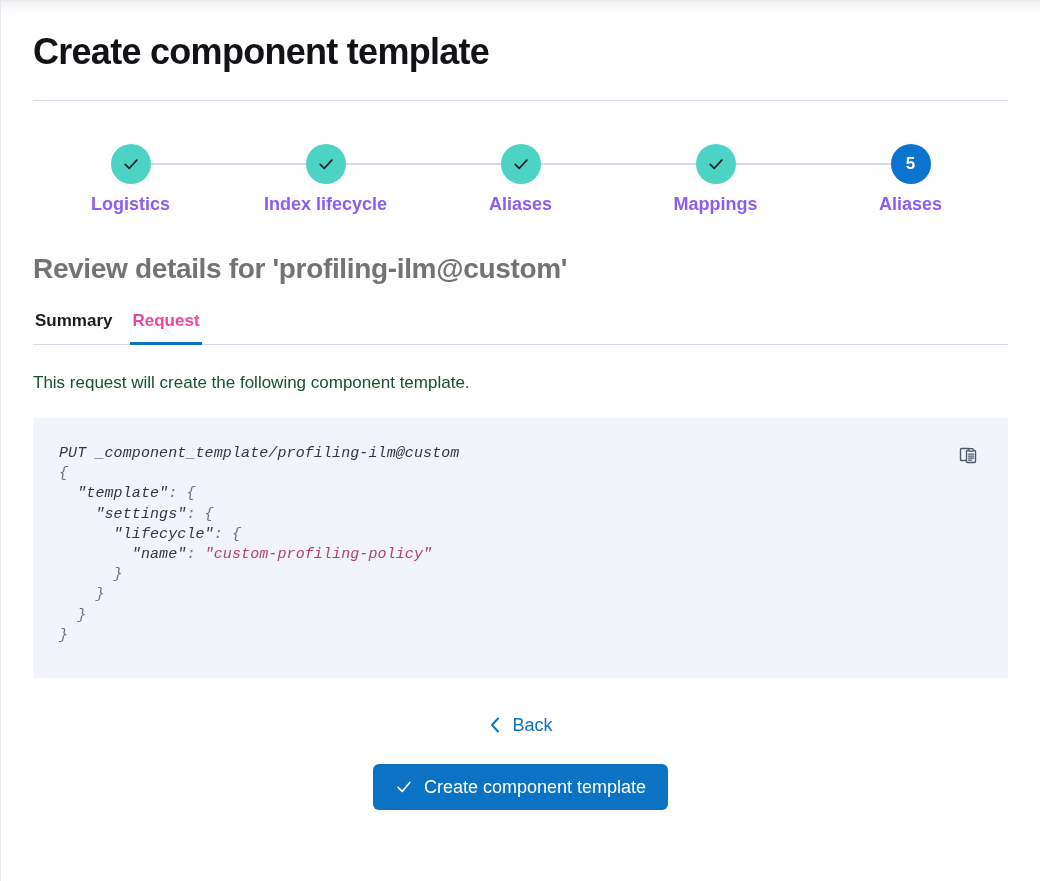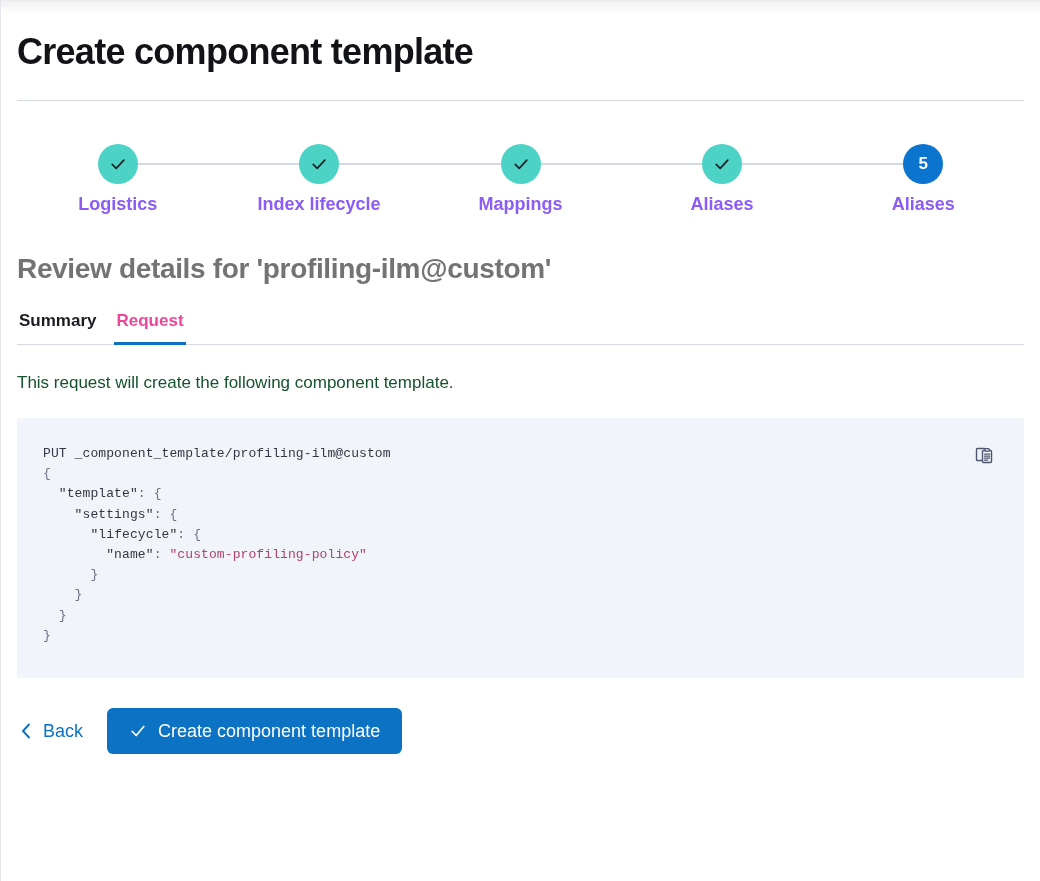--- a/index.html
+++ b/index.html
@@ -32,21 +32,21 @@
     content: "";
     position: absolute;
     top: 0; left: 0; right: 0;
     height: 14px;
     background: linear-gradient(to bottom, rgba(0,0,0,0.055), rgba(0,0,0,0));
     pointer-events: none;
     z-index: 5;
   }
 
   .inner {
-    padding: 0 16px;
+    padding: 0 32px;
   }
 
   
   .page-header {
     padding-top: 29px;
     padding-bottom: 0;
   }
   .page-title {
     font-size: 36px;
     line-height: 43px;
@@ -165,25 +165,26 @@
     position: relative;
     margin-top: 23px;
     background: #f1f4fa;
     border-radius: 2px;
     padding: 26px 24px 26px 26px;
     min-height: 260px;
   }
   .code-block {
     margin: 0;
     font-family: "Liberation Mono", "DejaVu Sans Mono", monospace;
-    font-size: 13px;
+    font-size: 15px;
     line-height: 20.2px;
     color: #4a5066;
     white-space: pre;
     letter-spacing: 0.1px;
+    font-style: italic;
   }
   .tok-dark  { color: #343741; }
   .tok-punct { color: #6b7183; }
   .tok-str   { color: #b4426a; }
 
   .copy-btn {
     position: absolute;
     top: 25px;
     right: 27px;
     width: 24px;
@@ -197,20 +198,21 @@
     justify-content: center;
     color: #4d566e;
   }
 
   
   .footer {
     margin-top: 30px;
     display: flex;
     align-items: center;
     gap: 22px;
+    flex-direction: column;
   }
   .back-btn {
     display: inline-flex;
     align-items: center;
     gap: 10px;
     background: none;
     border: 0;
     padding: 6px 2px;
     cursor: pointer;
     color: #0b72c4;
@@ -269,30 +271,30 @@
           </div>
           <div class="step-label">Index lifecycle</div>
         </div>
         <div class="step">
           <div class="step-line" style="left: 50%; width: 100%; background: rgb(211, 218, 230);"></div>
           <div class="step-circle" style="background: rgb(77, 210, 198);">
             <svg width="20" height="20" viewBox="0 0 20 20" fill="none">
               <path d="M4.2 10.4l4 4 7.6-8.2" stroke="#1b2227" stroke-width="1.7" stroke-linecap="round" stroke-linejoin="round"></path>
             </svg>
           </div>
-          <div class="step-label">Mappings</div>
+          <div class="step-label">Aliases</div>
         </div>
         <div class="step">
           <div class="step-line" style="left: 50%; width: 100%; background: rgb(211, 218, 230);"></div>
           <div class="step-circle" style="background: rgb(77, 210, 198);">
             <svg width="20" height="20" viewBox="0 0 20 20" fill="none">
               <path d="M4.2 10.4l4 4 7.6-8.2" stroke="#1b2227" stroke-width="1.7" stroke-linecap="round" stroke-linejoin="round"></path>
             </svg>
           </div>
-          <div class="step-label">Aliases</div>
+          <div class="step-label">Mappings</div>
         </div>
         <div class="step">
           <div class="step-circle current" style="background: rgb(11, 116, 206);">
             <span>5</span>
           </div>
           <div class="step-label">Aliases</div>
         </div>
       </div>
 
     <h2 class="section-title">Review details for 'profiling-ilm@custom'</h2>

